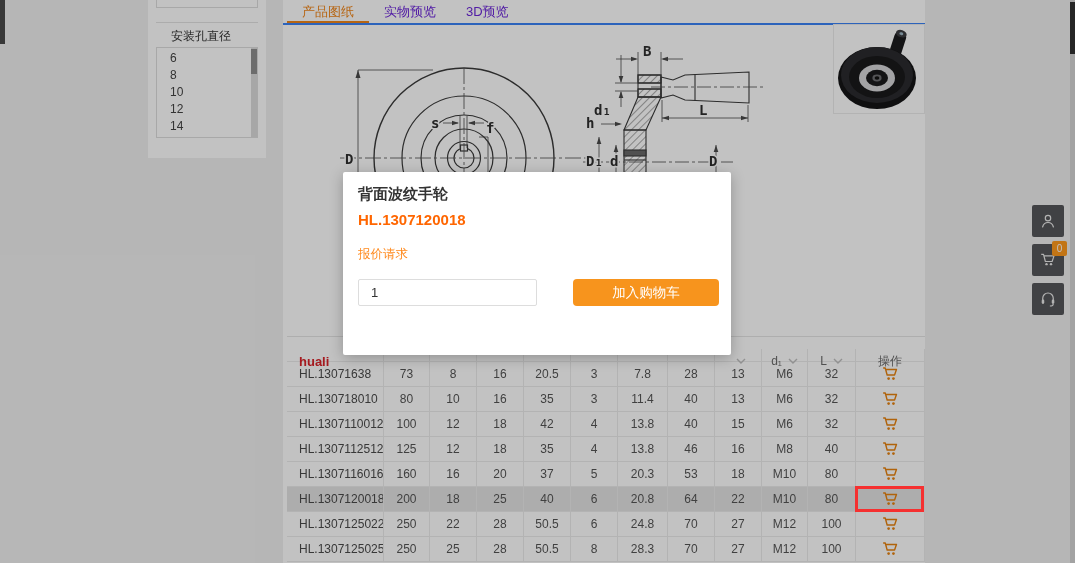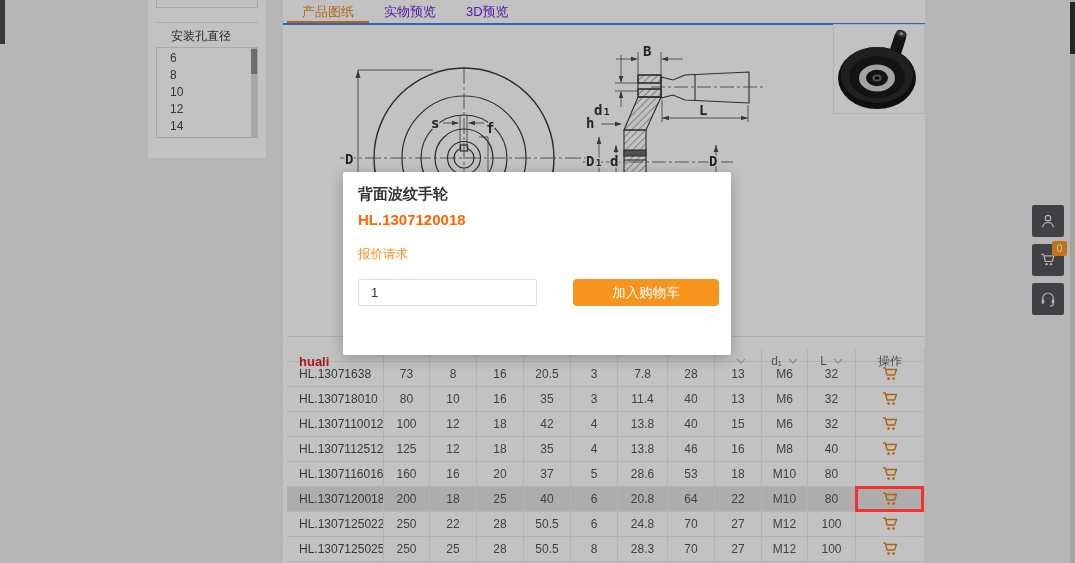--- a/index.html
+++ b/index.html
@@ -377,21 +377,21 @@
             </button>
           </div>
         </div>
         <div class="t-row">
           <div class="t-cell code" style="width:97px">HL.1307116016</div>
           <div class="t-cell" style="width:46px">160</div>
           <div class="t-cell" style="width:47px">16</div>
           <div class="t-cell" style="width:47px">20</div>
           <div class="t-cell" style="width:47px">37</div>
           <div class="t-cell" style="width:47px">5</div>
-          <div class="t-cell" style="width:50px">28.6</div>
+          <div class="t-cell" style="width:50px">20.3</div>
           <div class="t-cell" style="width:47px">53</div>
           <div class="t-cell" style="width:47px">18</div>
           <div class="t-cell" style="width:46px">M10</div>
           <div class="t-cell" style="width:48px">80</div>
           <div class="t-cell" style="width:69px">
             <button class="cart-btn">
               <svg class="carticon" viewBox="0 0 24 20">
                 <path d="M1.5 1.5h3l2.7 10h10.6l2.7-8H6" fill="none" stroke="#e8820f" stroke-width="2" stroke-linejoin="round"></path>
                 <circle cx="9.3" cy="16.6" r="1.9" fill="#e8820f"></circle>
                 <circle cx="16.2" cy="16.6" r="1.9" fill="#e8820f"></circle>

